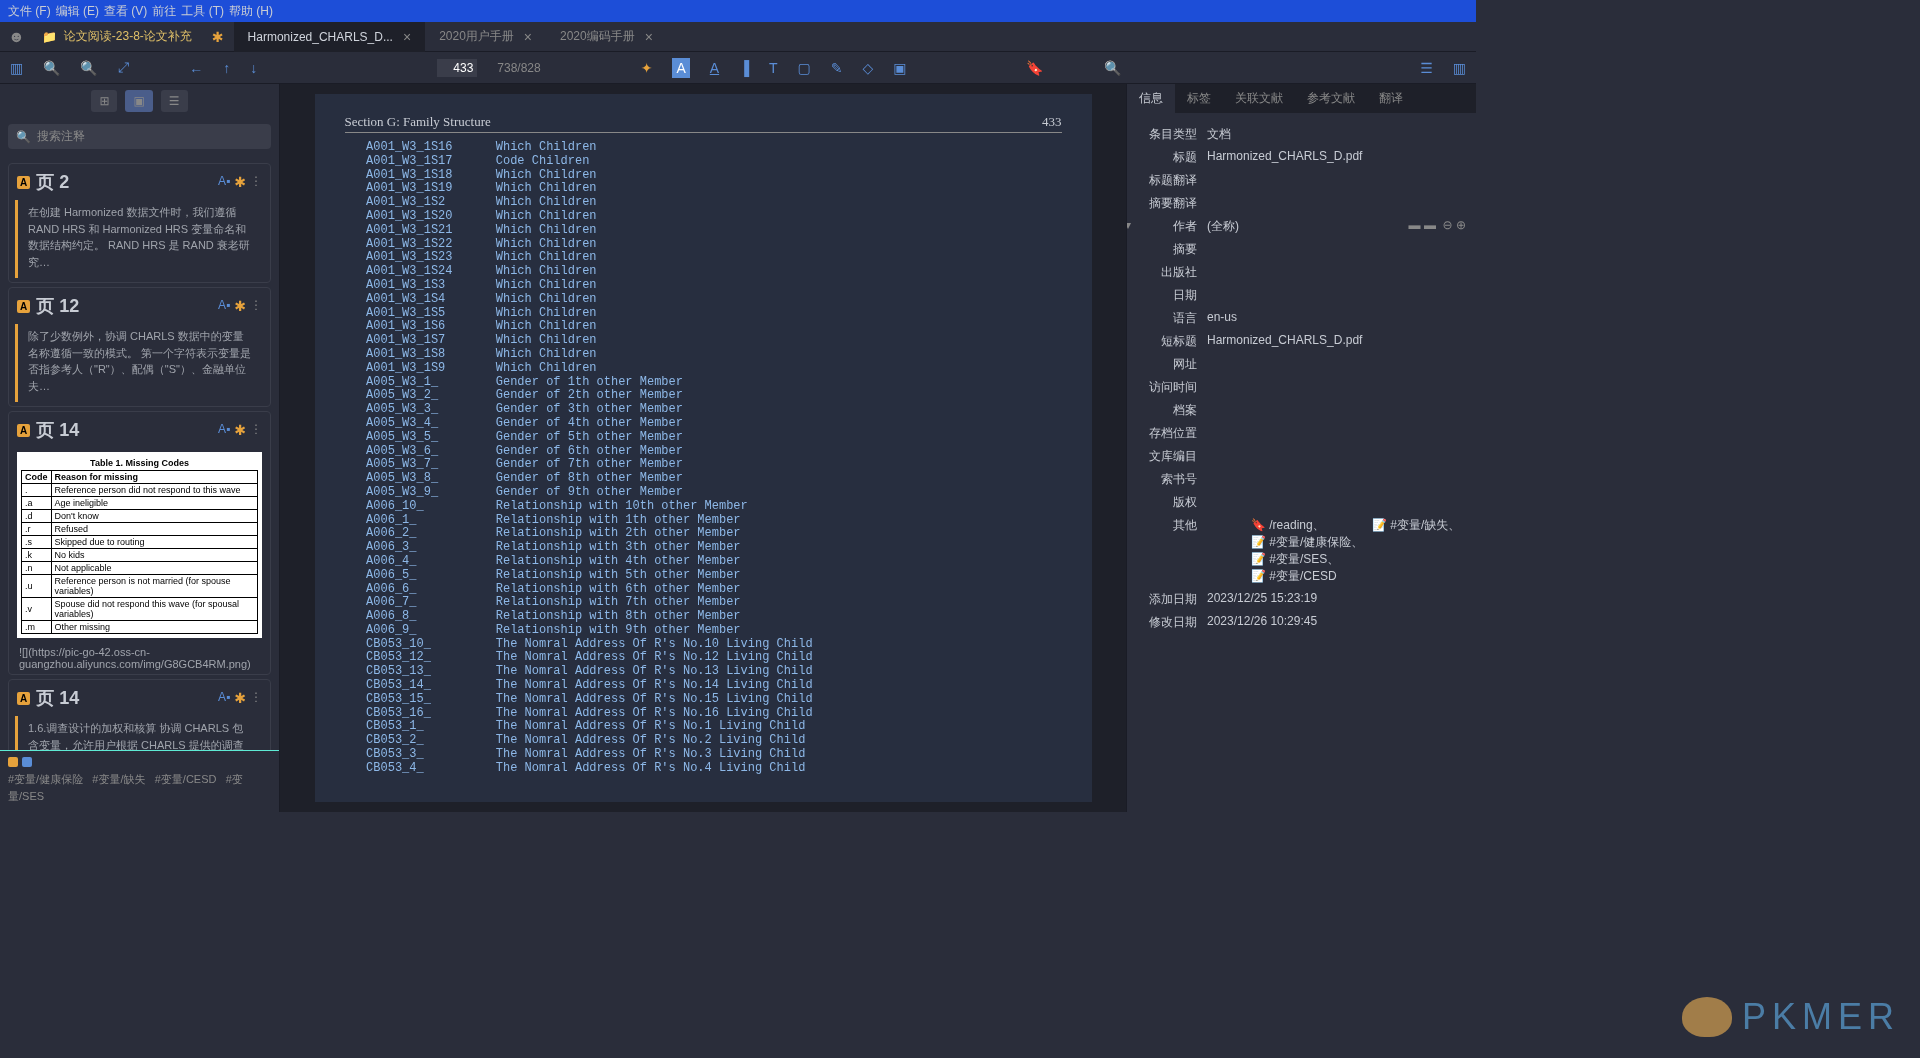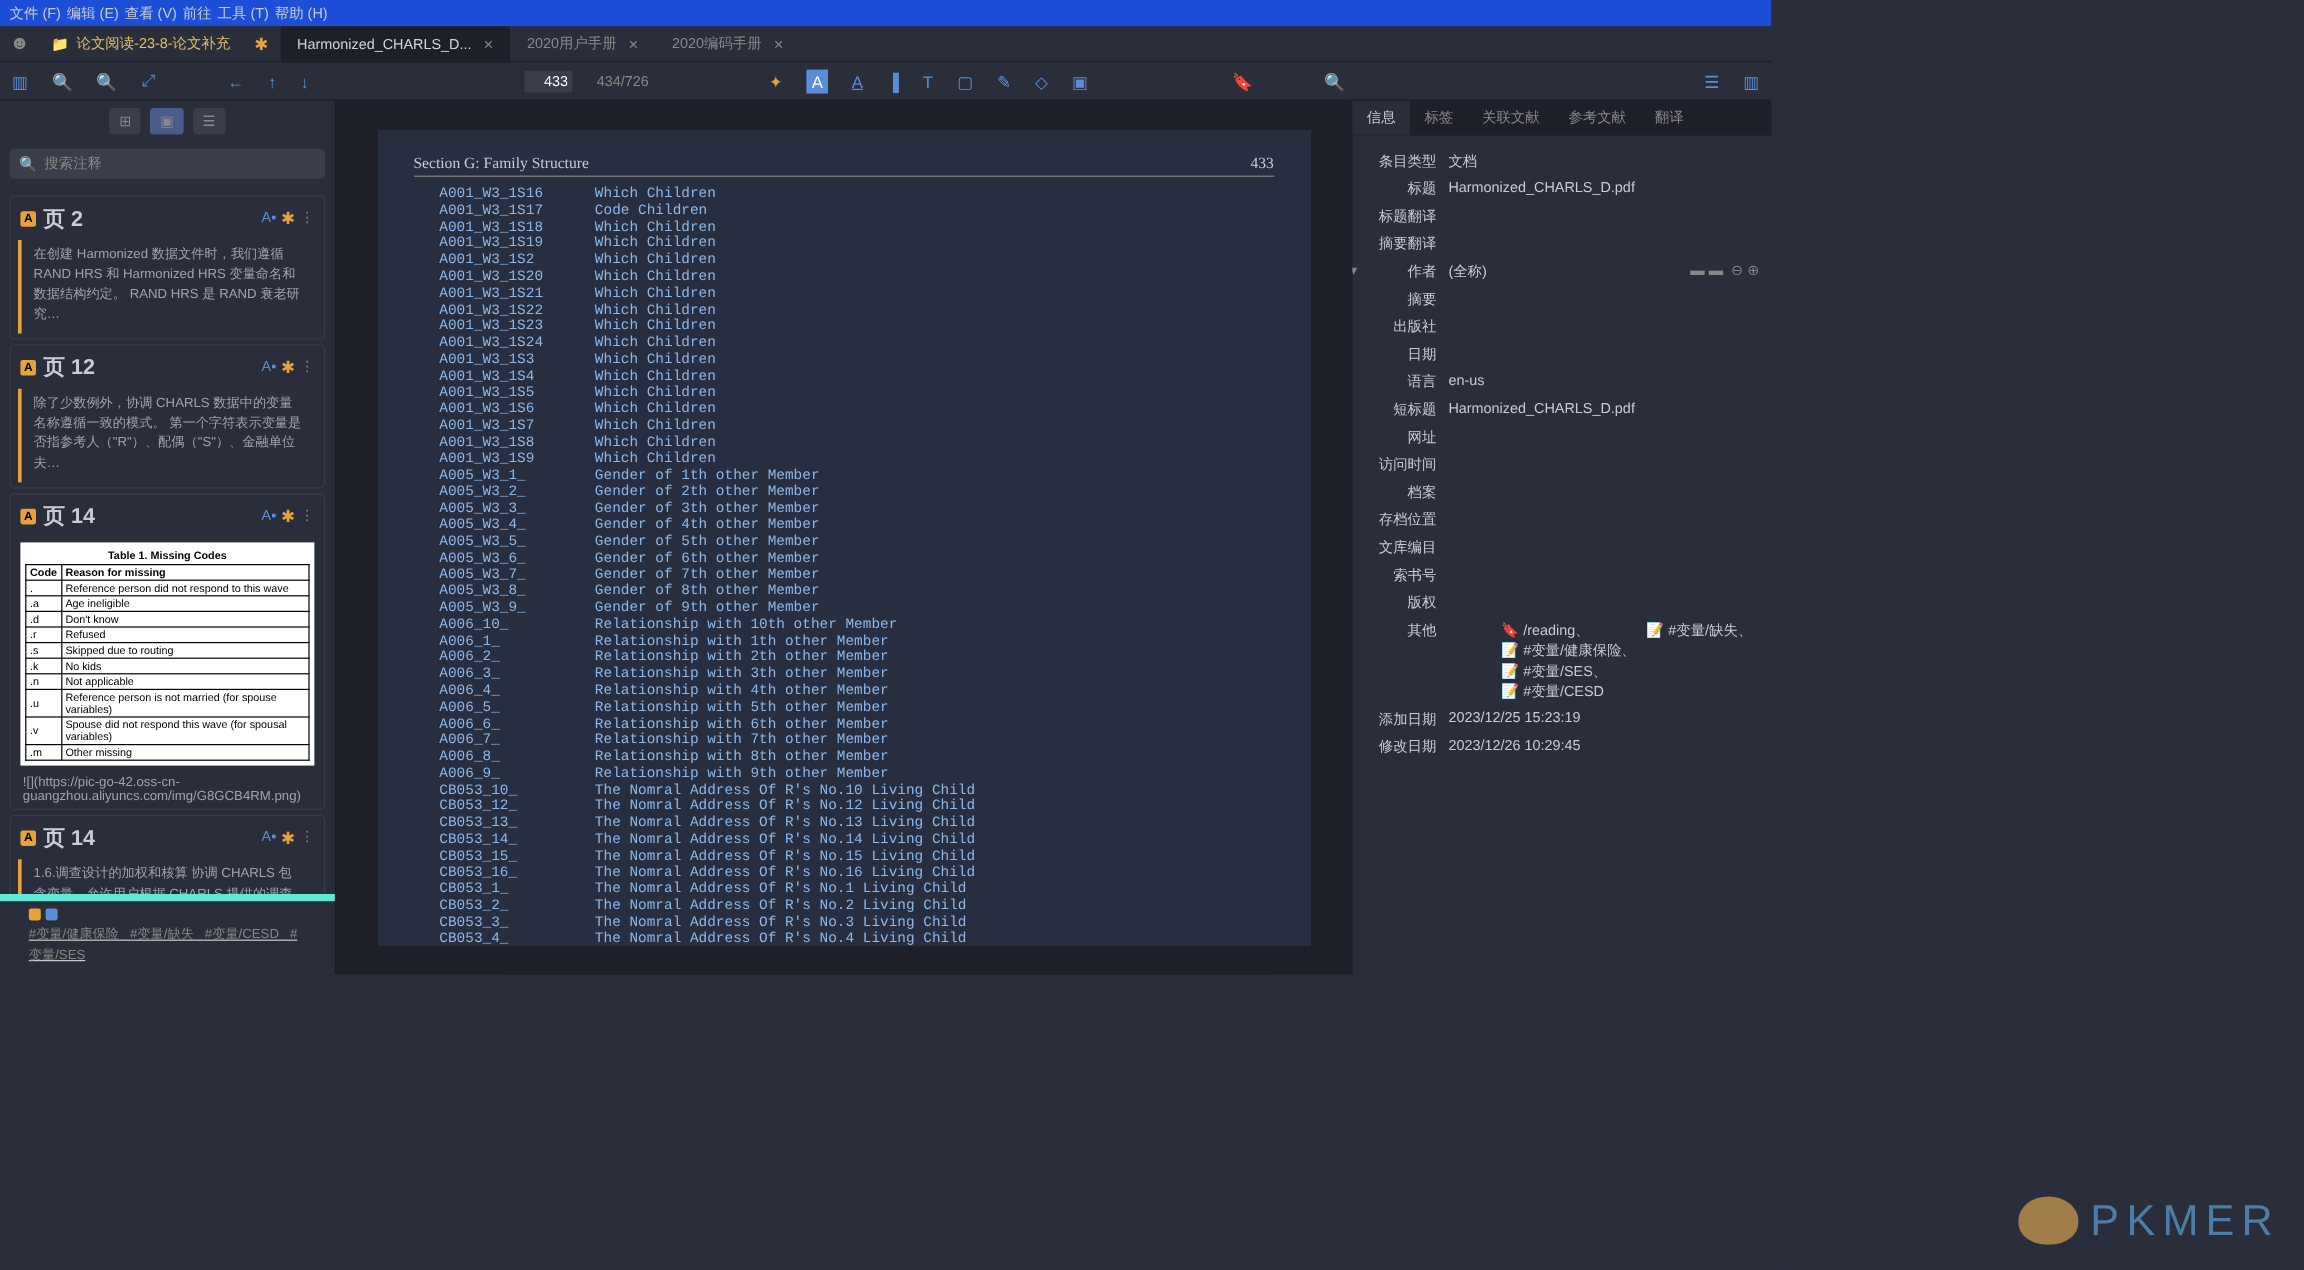--- a/index.html
+++ b/index.html
@@ -28,26 +28,26 @@
 .note-head .ybox { background: #e6a23c; color: #000; font-weight: bold; font-size: 10px; padding: 1px 3px; border-radius: 2px; }
 .note-head .title { flex: 1; color: #c8ccd4; font-weight: bold; font-size: 18px; }
 .note-head .icons { display: flex; gap: 4px; font-size: 12px; }
 .note-body { padding: 4px 10px 8px 10px; border-left: 3px solid #e6a23c; margin: 0 6px 4px 6px; color: #a0a4ac; font-size: 11px; line-height: 1.5; }
 .note-table { background: #fff; color: #000; margin: 4px 8px; padding: 4px; font-size: 9px; }
 .note-table table { border-collapse: collapse; width: 100%; }
 .note-table th, .note-table td { border: 1px solid #000; padding: 1px 3px; text-align: left; }
 .note-table th { font-weight: bold; }
 .note-table .title { text-align: center; font-weight: bold; padding: 2px; }
 .note-caption { padding: 4px 10px; color: #a0a4ac; font-size: 11px; }
-.tagbar { padding: 6px 24px; border-top: 6px solid #5eead4; text-decoration: underline; }
+.tagbar { padding: 6px 8px; border-top: 1px solid #5eead4; }
 .tagbar .dots { display: flex; gap: 4px; margin-bottom: 4px; }
 .tagbar .dot { width: 10px; height: 10px; border-radius: 2px; }
 .tagbar .tags { color: #888; font-size: 11px; line-height: 1.6; }
 .center { flex: 1; background: #1e2029; display: flex; justify-content: center; overflow: hidden; }
-.page { width: 777px; background: #272e3f; margin: 24px 0; padding: 20px 30px; overflow-y: auto; }
+.page { width: 777px; background: #272e3f; margin: 10px 0; padding: 20px 30px; overflow-y: auto; }
 .page-header { display: flex; justify-content: space-between; border-bottom: 1px solid #888; padding-bottom: 2px; margin-bottom: 8px; }
 .page-header span { color: #c8ccd4; font-size: 13px; font-family: Georgia, serif; }
 .codeline { font-family: "Courier New", monospace; color: #8db8e8; font-size: 12px; line-height: 1.15; white-space: pre; }
 .rightpane { width: 350px; background: #2a2d3a; border-left: 1px solid #1a1c26; display: flex; flex-direction: column; }
 .rtabs { display: flex; background: #1e2029; }
 .rtab { padding: 6px 12px; color: #888; font-size: 12px; }
 .rtab.active { background: #2a2d3a; color: #c8ccd4; }
 .meta { padding: 10px; font-size: 12px; overflow-y: auto; }
 .metarow { display: flex; padding: 3px 0; }
 .metalabel { width: 58px; text-align: right; color: #c8ccd4; padding-right: 10px; }
@@ -98,21 +98,21 @@
   <span class="icon">▥</span>
   <span class="icon">🔍</span>
   <span class="icon">🔍</span>
   <span class="icon">⤢</span>
   <span style="width:20px"></span>
   <span class="icon">←</span>
   <span class="icon">↑</span>
   <span class="icon">↓</span>
   <span style="flex:0 0 140px"></span>
   <input class="pageinput" value="433" style="">
-  <span class="pagetotal">434/726</span>
+  <span class="pagetotal">738/828</span>
   <span style="width:60px"></span>
   <span class="icon" style="color:#e6a23c">✦</span>
   <span class="icon" style="background:#5a8dd6;color:#fff;padding:2px 4px">A</span>
   <span class="icon" style="text-decoration:underline">A</span>
   <span class="icon">▐</span>
   <span class="icon">T</span>
   <span class="icon">▢</span>
   <span class="icon">✎</span>
   <span class="icon">◇</span>
   <span class="icon">▣</span>

